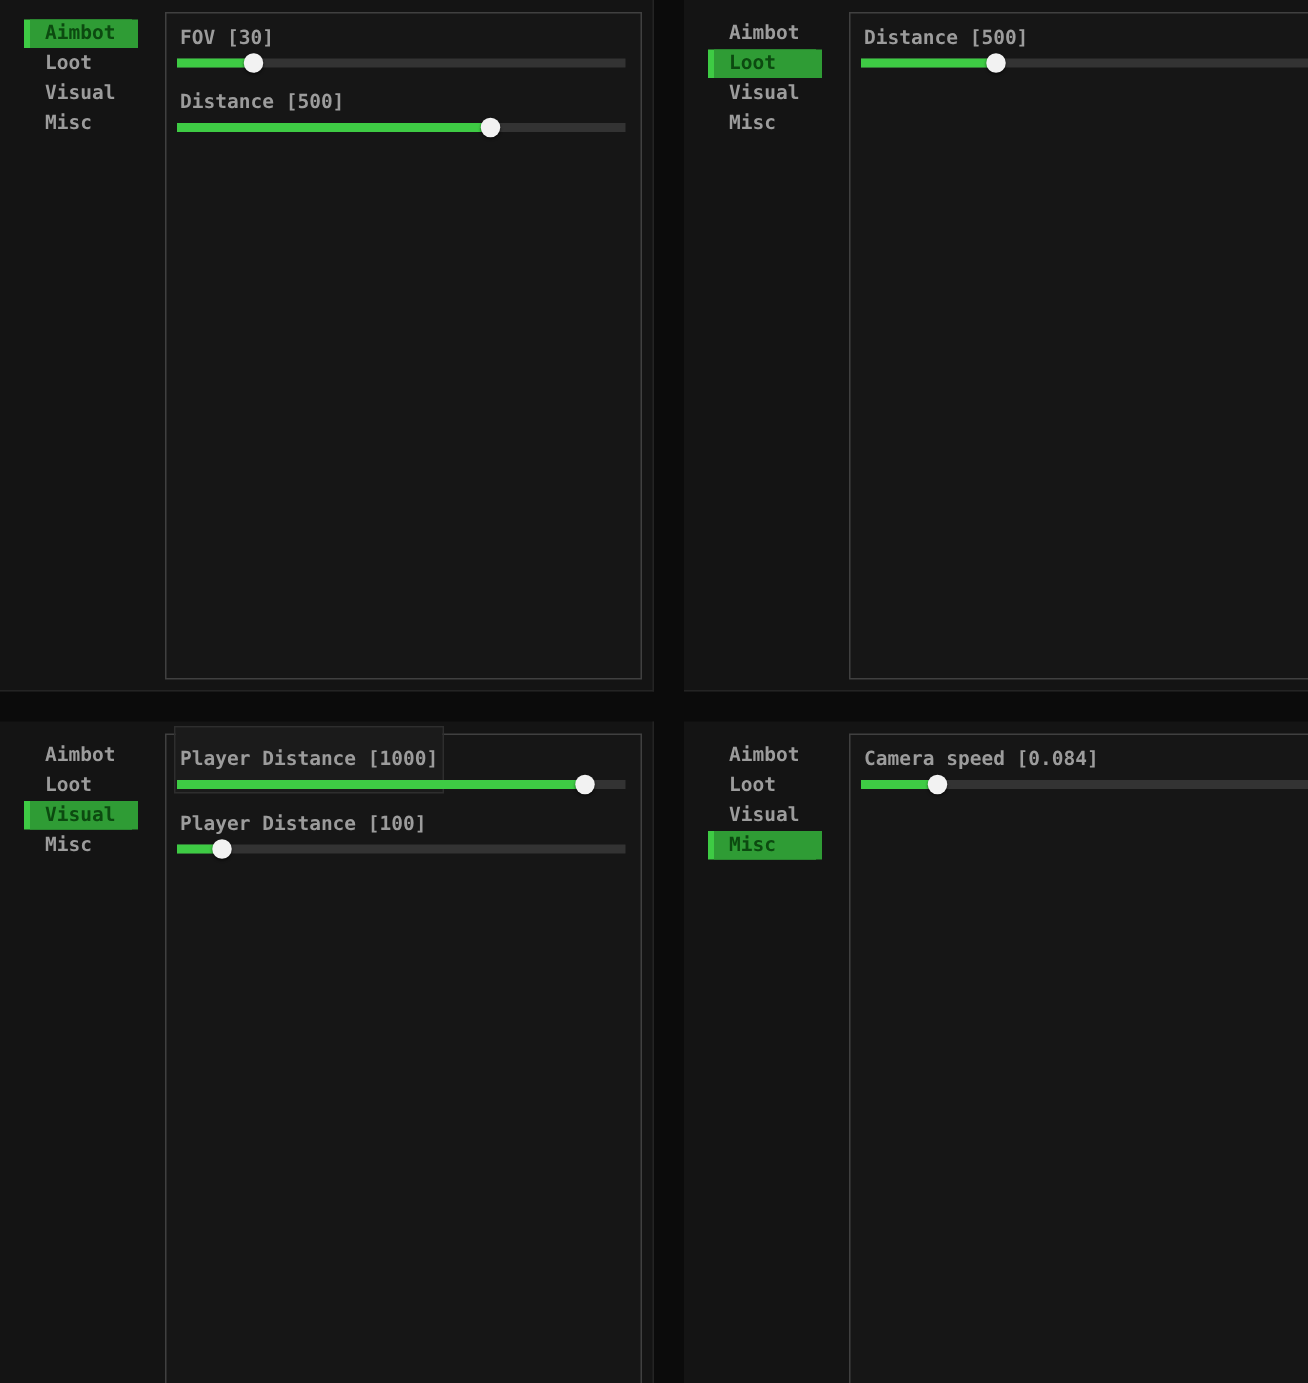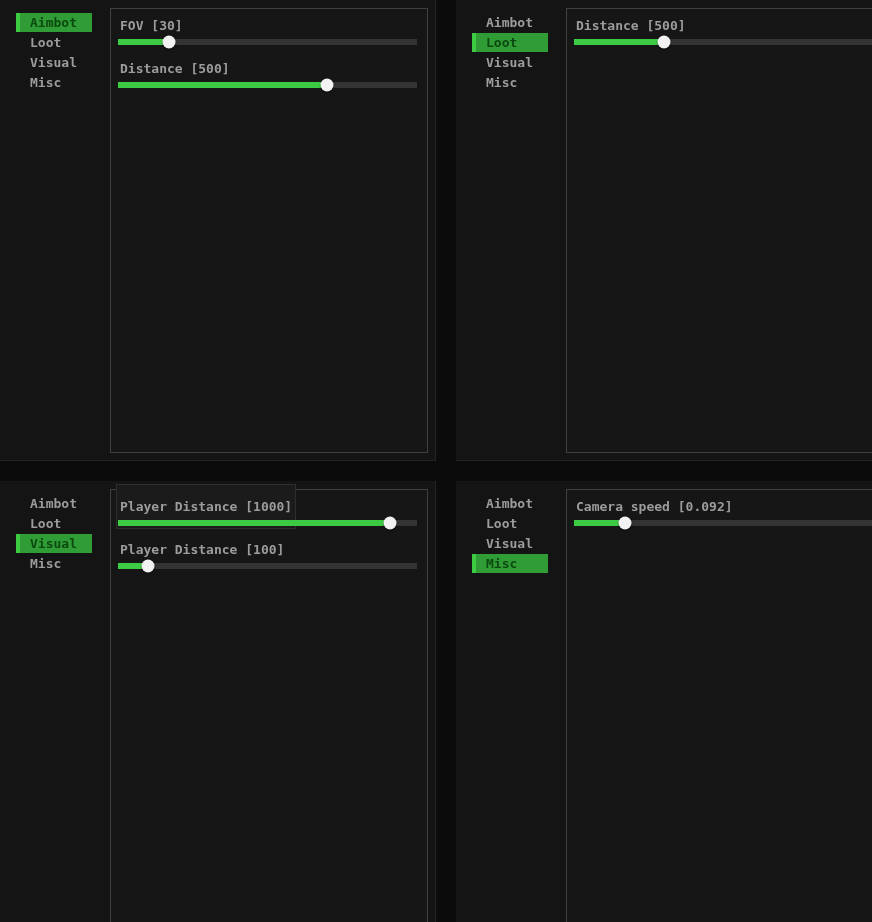--- a/index.html
+++ b/index.html
@@ -170,21 +170,21 @@
     <div class="quadrant">
       <div class="sidebar">
         <div class="tab">Aimbot</div>
         <div class="tab">Loot</div>
         <div class="tab">Visual</div>
         <div class="tab active">Misc</div>
       </div>
       <div class="panel">
         <div class="slider-group">
           <div class="slider-label-row">
-            <div class="lbl slider-lbl">Camera speed [0.092]</div>
+            <div class="lbl slider-lbl">Camera speed [0.084]</div>
           </div>
           <div class="track">
             <div class="fill" style="width: 17%;"></div>
             <div class="thumb" style="left: 17%;"></div>
           </div>
         </div>
       </div>
     </div>
   </div>
 

